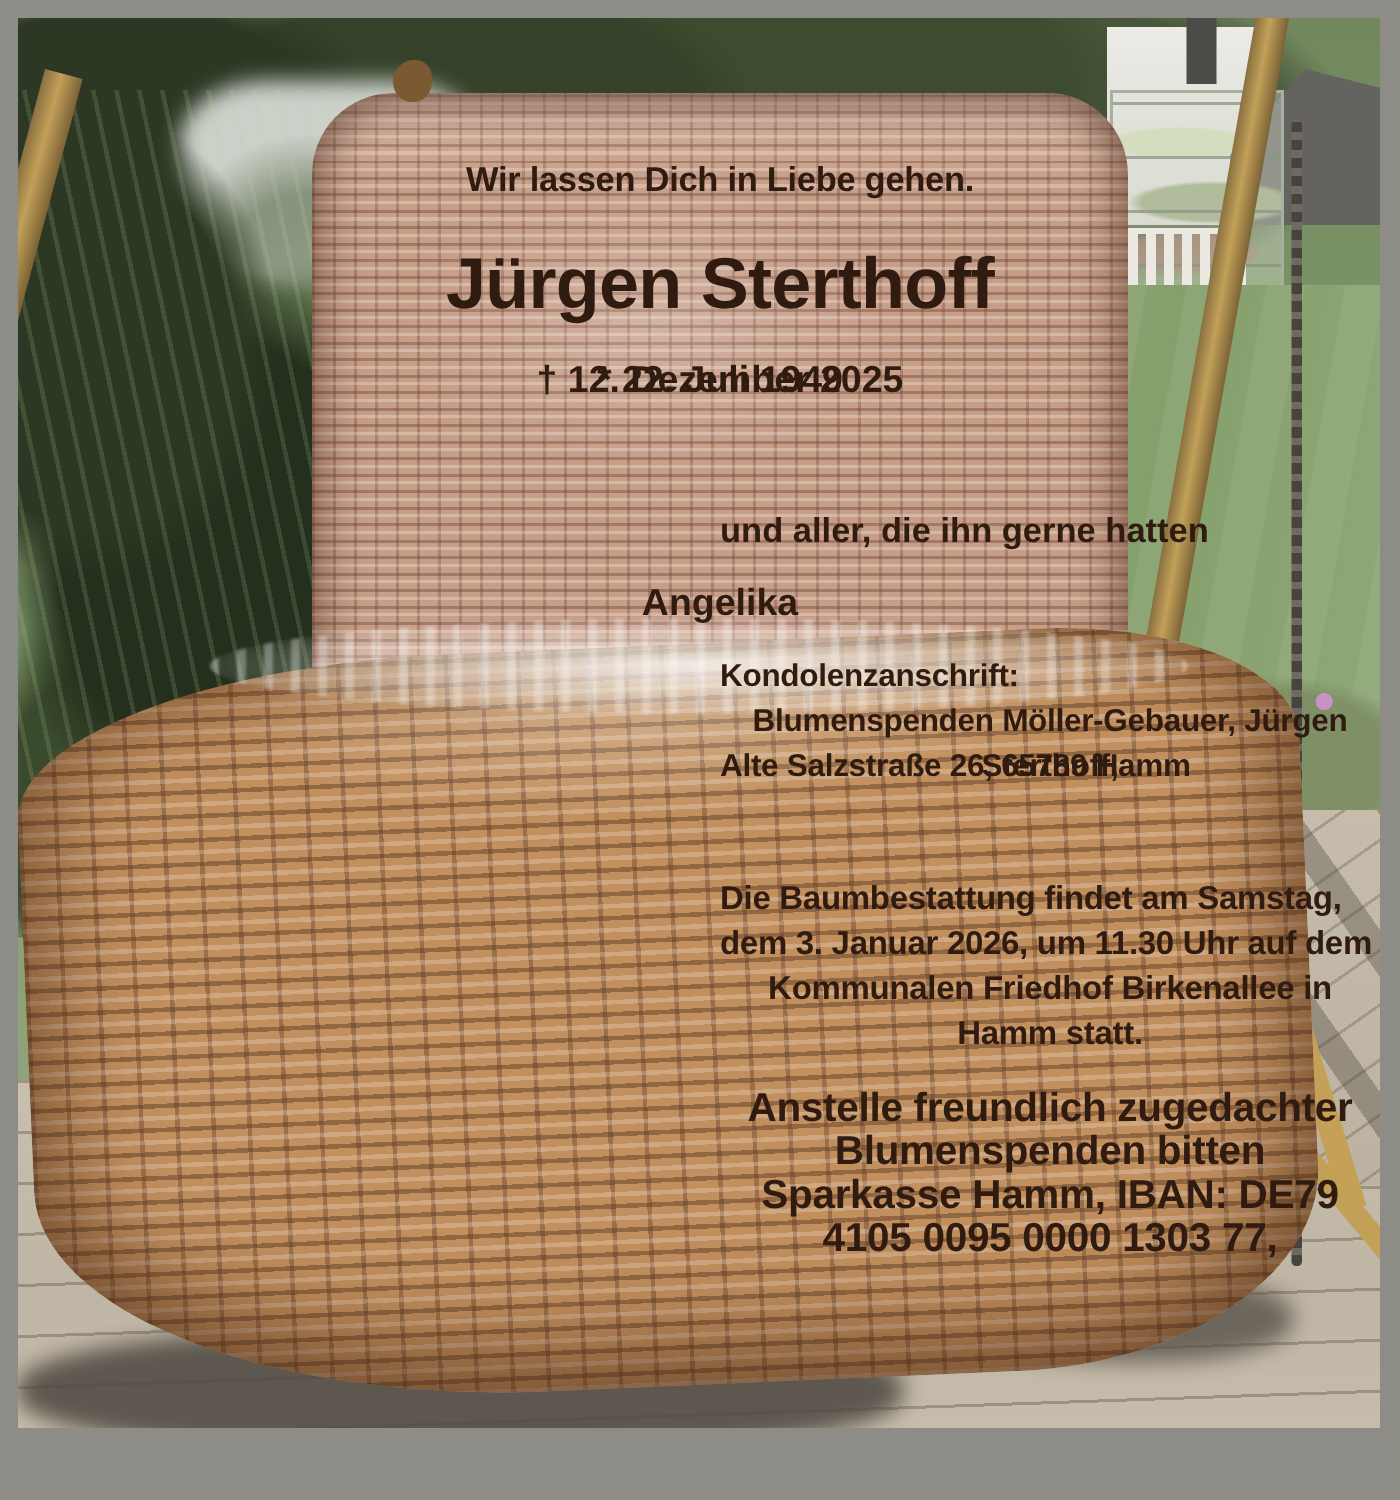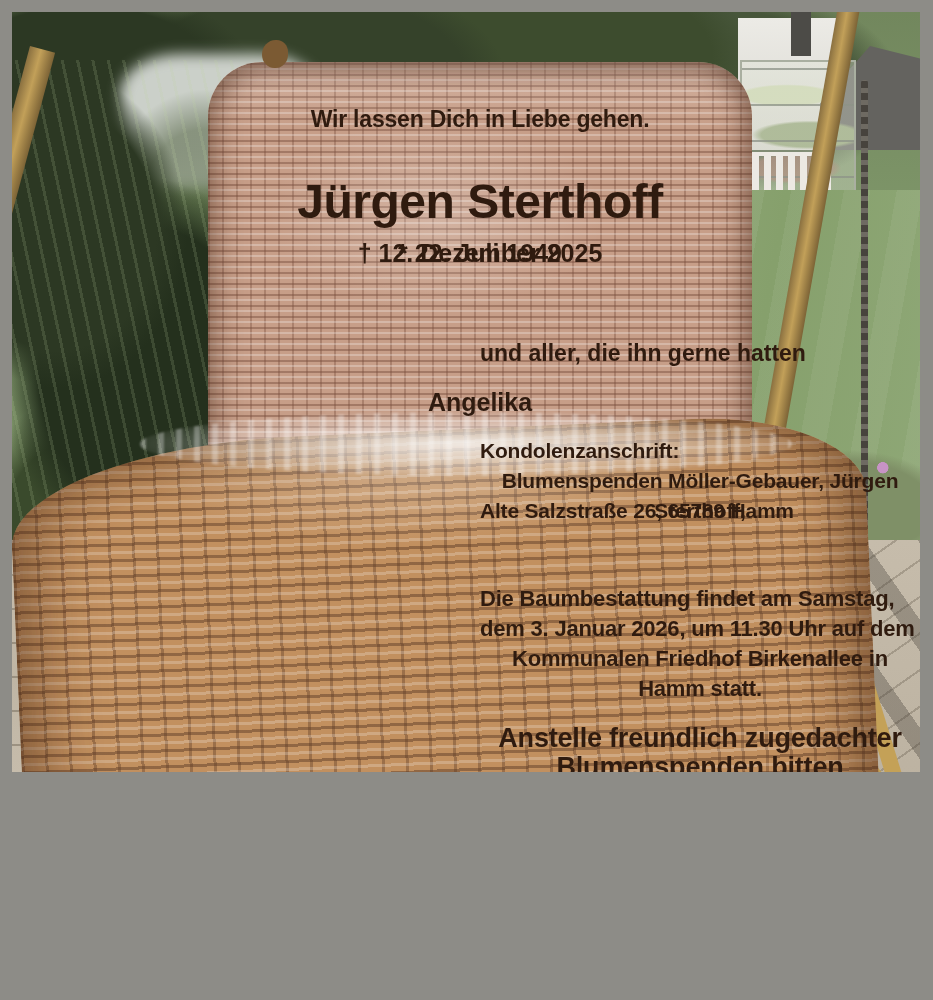--- a/index.html
+++ b/index.html
@@ -1,18 +1,18 @@
 <!DOCTYPE html>
 <html><head>
 <meta charset="utf-8">
 <style>
   html,body{margin:0;padding:0;background:#8d8c87;}
   .canvas{position:relative;width:933px;height:1000px;background:#8d8c87;overflow:hidden;
           font-family:"Liberation Sans",sans-serif;}
-  .photo{position:absolute;left:12px;top:12px;width:908px;height:760px;overflow:hidden;background:#7f976a;}
+  .photo{position:absolute;left:12px;top:12px;width:908px;height:940px;overflow:hidden;background:#7f976a;}
   .photo *{position:absolute;}
 
   
   .backdrop{inset:0;background:linear-gradient(180deg,#55644150 0,#7f976a 30%,#8aa173 60%,#98a585 100%);}
   .tree-canopy{left:0;top:0;right:0;height:255px;background:
     radial-gradient(ellipse 250px 150px at 8% 30%, #2c3823 55%, transparent 70%),
     radial-gradient(ellipse 280px 140px at 32% 25%, #35422a 58%, transparent 72%),
     radial-gradient(ellipse 300px 150px at 58% 18%, #3d4c2e 58%, transparent 72%),
     radial-gradient(ellipse 260px 150px at 78% 30%, #47563a 52%, transparent 70%),
     radial-gradient(ellipse 200px 90px at 46% 70%, #54654177 40%, transparent 70%);}
@@ -99,21 +99,21 @@
     box-shadow:inset 0 -34px 64px rgba(70,40,20,.38), inset 34px 0 54px rgba(70,40,20,.26), inset -30px 0 50px rgba(70,40,20,.3);}
   .seat-highlight{left:128px;top:400px;width:652px;height:64px;background:
       repeating-linear-gradient(90deg, rgba(255,255,255,.3) 0 6px, transparent 6px 18px),
       radial-gradient(ellipse at 50% 50%, rgba(255,255,255,.8), rgba(255,255,255,.2) 58%, transparent 78%);
     border-radius:50%;filter:blur(1px);}
 
   
   .notice{left:28px;top:0;right:0;bottom:0;color:#2f1b0f;font-weight:700;text-align:center;}
   .notice > div{position:absolute;left:0;right:0;}
   .blessing{top:94px;font-size:23px;letter-spacing:-.2px;}
-  .name{top:150px;font-size:48px;letter-spacing:-.5px;margin-top:12px;}
+  .name{top:150px;font-size:48px;letter-spacing:-.5px;}
   .dates{top:227px;font-size:25px;display:flex;justify-content:center;gap:44px;}
   .family{top:296px;font-size:23px;line-height:30px;}
   .mourner{top:376px;font-size:25px;}
   .condolence{top:424px;font-size:21px;line-height:30px;letter-spacing:-.2px;}
   .burial{top:572px;font-size:22px;line-height:30px;letter-spacing:-.2px;}
   .farewell{top:670px;font-size:22px;letter-spacing:-.2px;}
   .donation{top:712px;font-size:27px;line-height:29px;letter-spacing:-.2px;}
 </style>
 </head>
 <body>

